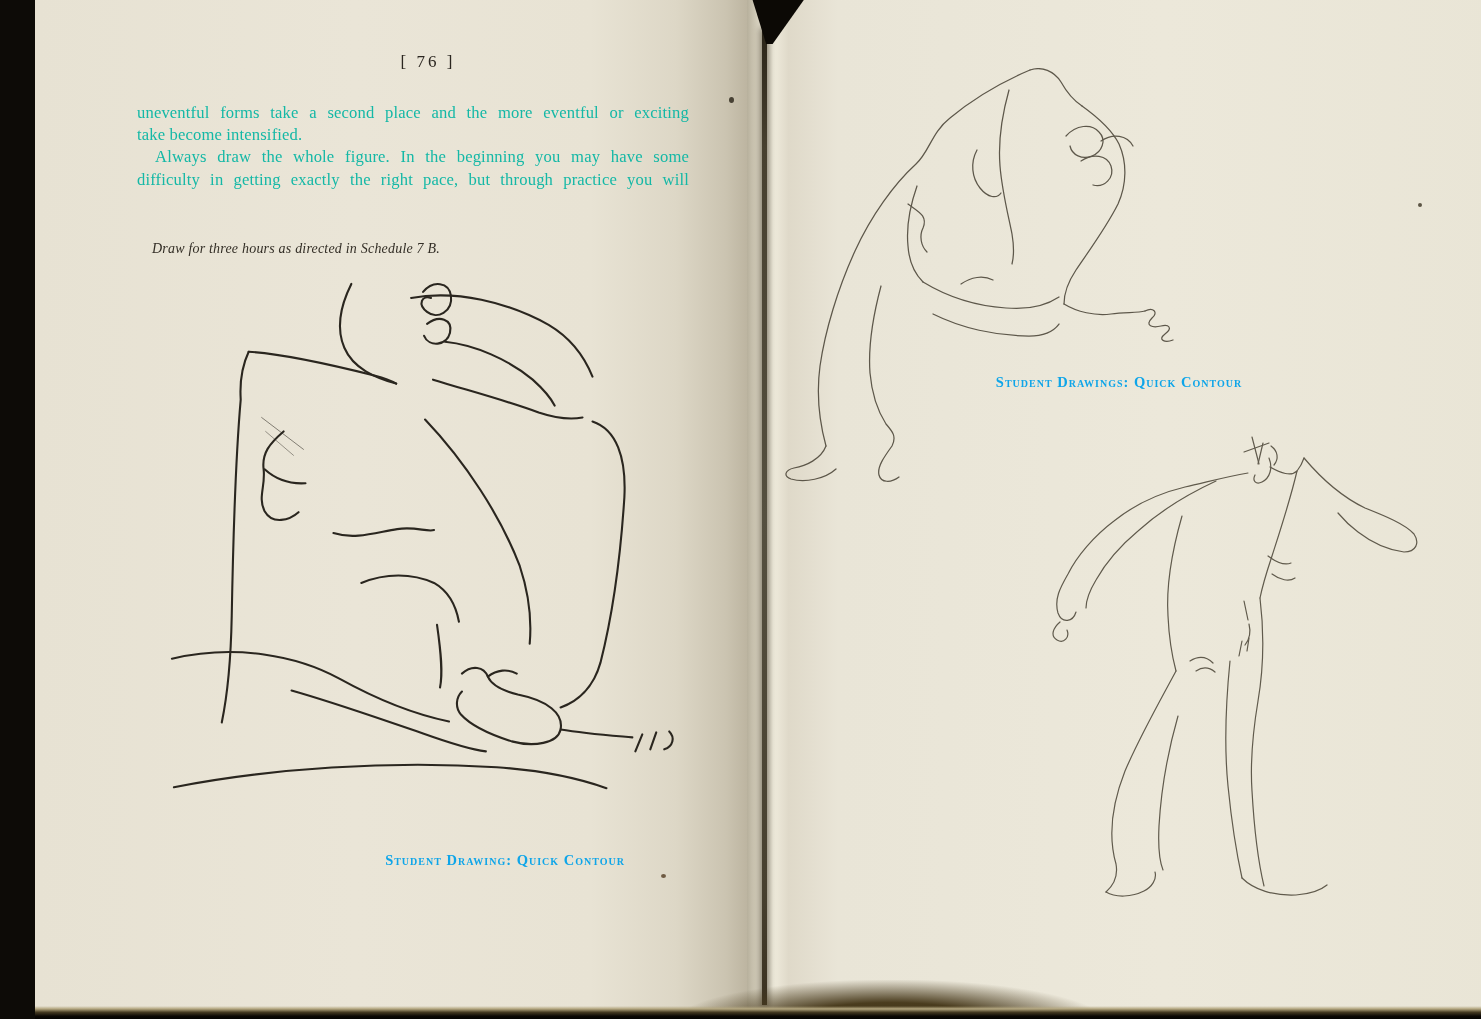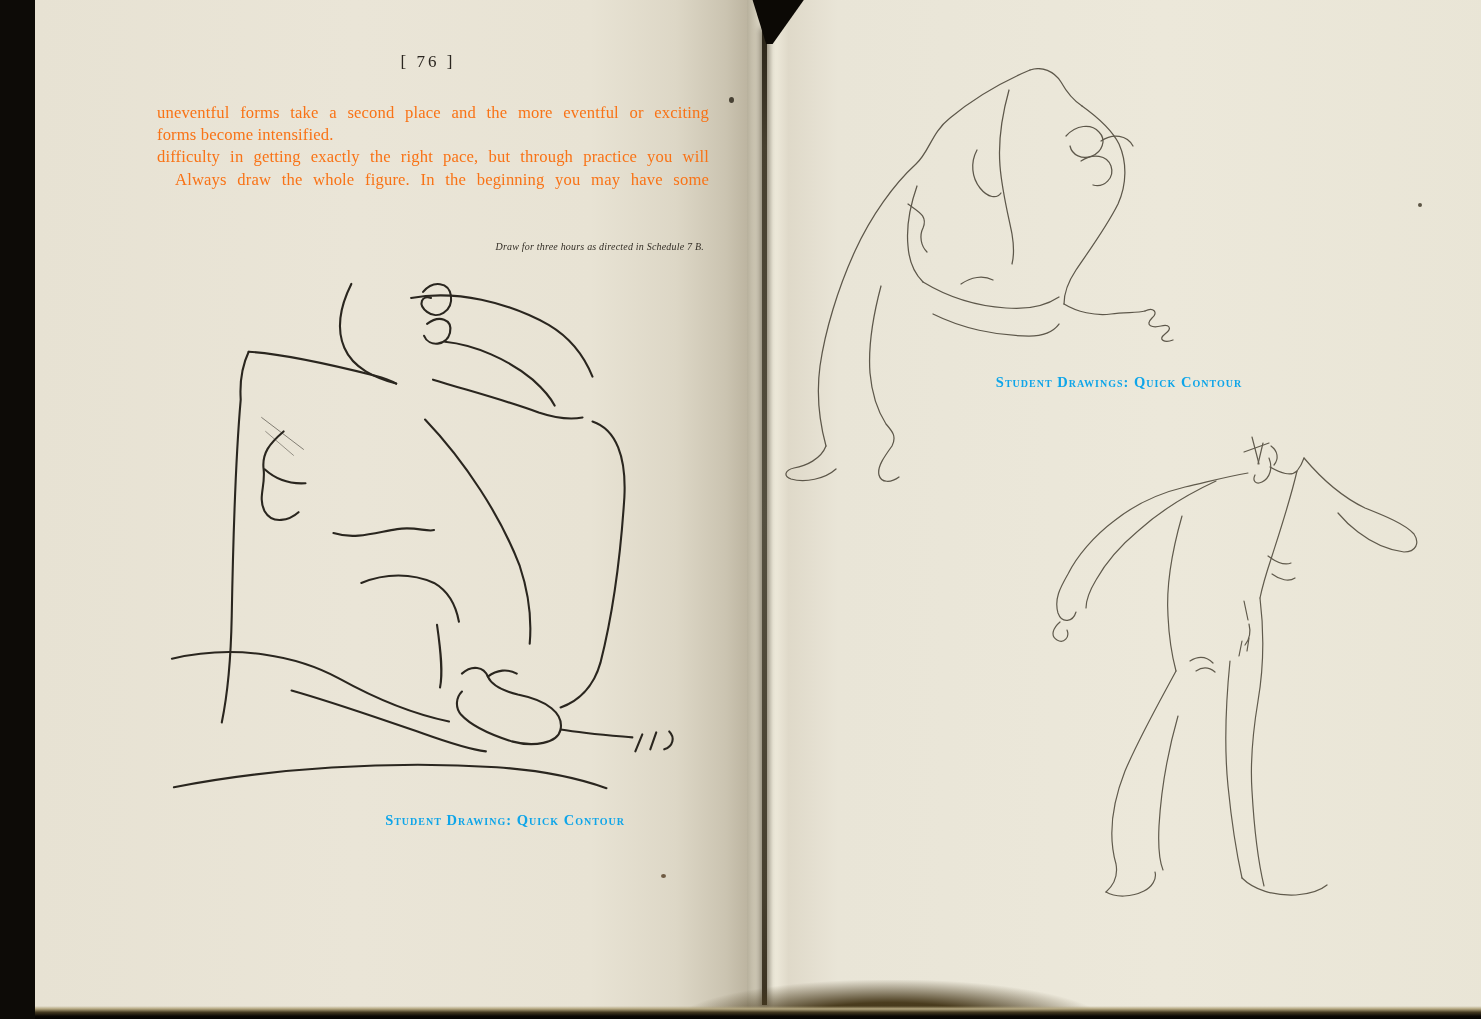--- a/index.html
+++ b/index.html
@@ -42,33 +42,33 @@
   .speck{position:absolute;border-radius:50%;}
   .speck.s1{left:694px;top:97px;width:5px;height:6px;background:#474134;}
   .speck.s2{left:626px;top:874px;width:5px;height:4px;background:#6f5b43;}
   .speck.s3{left:1383px;top:203px;width:4px;height:4px;background:#5c5545;}
 
   
   .pageno{
     position:absolute;left:117px;top:52px;width:552px;text-align:center;
     font-size:17px;letter-spacing:3px;color:#2b2620;
   }
-  .body-text{position:absolute;left:122px;top:102px;width:552px;color:#f97316;font-family:Liberation Serif, serif;}
+  .body-text{position:absolute;left:102px;top:102px;width:552px;color:#14b8a6;font-family:Liberation Serif, serif;}
   .bl{font-size:16.6px;line-height:22.2px;text-align:justify;letter-spacing:.15px;}
   .bl.j{text-align-last:justify;}
   .bl.ind{text-indent:18px;}
   .schedule-note{
-    position:absolute;left:117px;top:241px;width:552px;text-align:right;
-    font-style:italic;font-size:10px;color:#332e26;letter-spacing:.2px;
+    position:absolute;left:117px;top:241px;width:552px;text-align:left;
+    font-style:italic;font-size:14px;color:#332e26;letter-spacing:.2px;
   }
   .fig-caption{
     position:absolute;font-variant:small-caps;font-weight:600;
     font-size:14.5px;letter-spacing:1px;color:#0ea5e9;text-align:center;
   }
-  .cap-left{left:320px;top:812px;width:300px;}
+  .cap-left{left:320px;top:852px;width:300px;}
   .cap-right{left:934px;top:374px;width:300px;}
 
   
   .fig{position:absolute;}
   .fig-seated{left:130px;top:272px;}
   .fig-crouch{left:745px;top:55px;}
   .fig-stand{left:985px;top:415px;}
   .fig svg{display:block;}
 </style>
 </head>
@@ -76,23 +76,23 @@
 
 <div class="scan">
 
   <div class="page-left"></div>
   <div class="page-right"></div>
 
   <div class="pageno">[ 76 ]</div>
 
   <div class="body-text">
     <div class="bl j">uneventful forms take a second place and the more eventful or exciting</div>
-    <div class="bl">forms become intensified.</div>
+    <div class="bl">take become intensified.</div>
+    <div class="bl j ind">Always draw the whole figure. In the beginning you may have some</div>
     <div class="bl j">difficulty in getting exactly the right pace, but through practice you will</div>
-    <div class="bl j ind">Always draw the whole figure. In the beginning you may have some</div>
   </div>
 
   <div class="schedule-note">Draw for three hours as directed in Schedule 7 B.</div>
 
   <div class="fig fig-seated">
     <svg width="560" height="578" viewBox="0 0 560 580" fill="none" stroke="#2a261f" stroke-width="2.1" stroke-linecap="round" stroke-linejoin="round">
       <path d="M186,12 C176,32 170,55 179,76 C188,97 210,106 231,112"></path>
       <path d="M83,80 C120,82 170,94 210,104 C218,106 226,109 231,112"></path>
       <path d="M83,80 C76,95 74,112 75,128 C70,185 67,290 66,345 C65,398 61,428 56,452"></path>
       <path d="M118,160 C104,172 96,182 98,198 C100,215 92,226 99,240 C107,254 124,249 133,241"></path>

